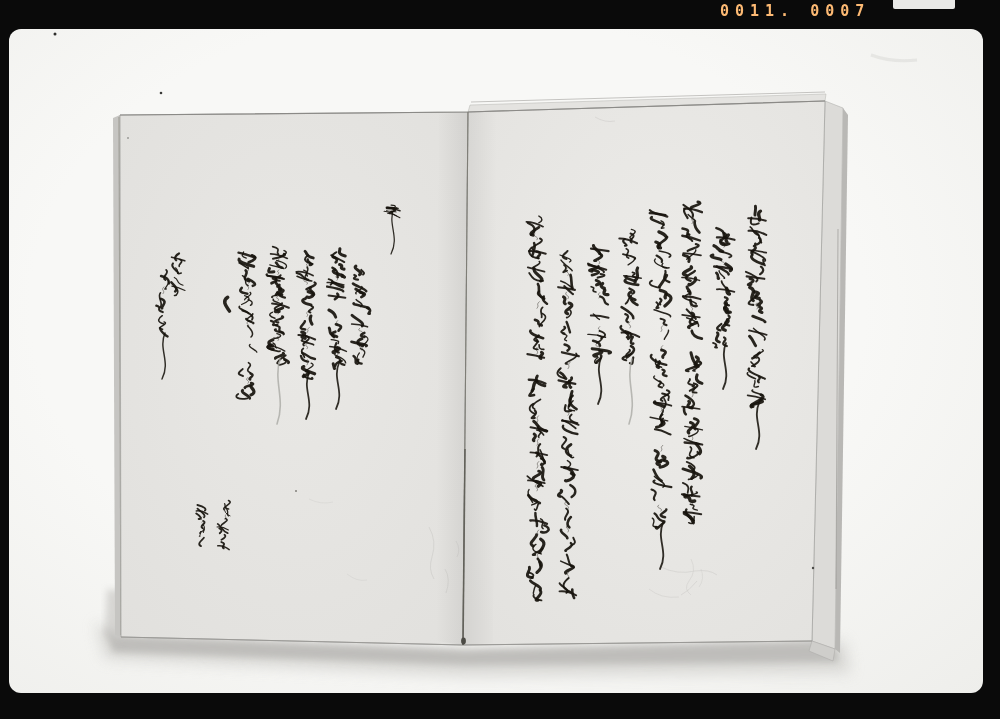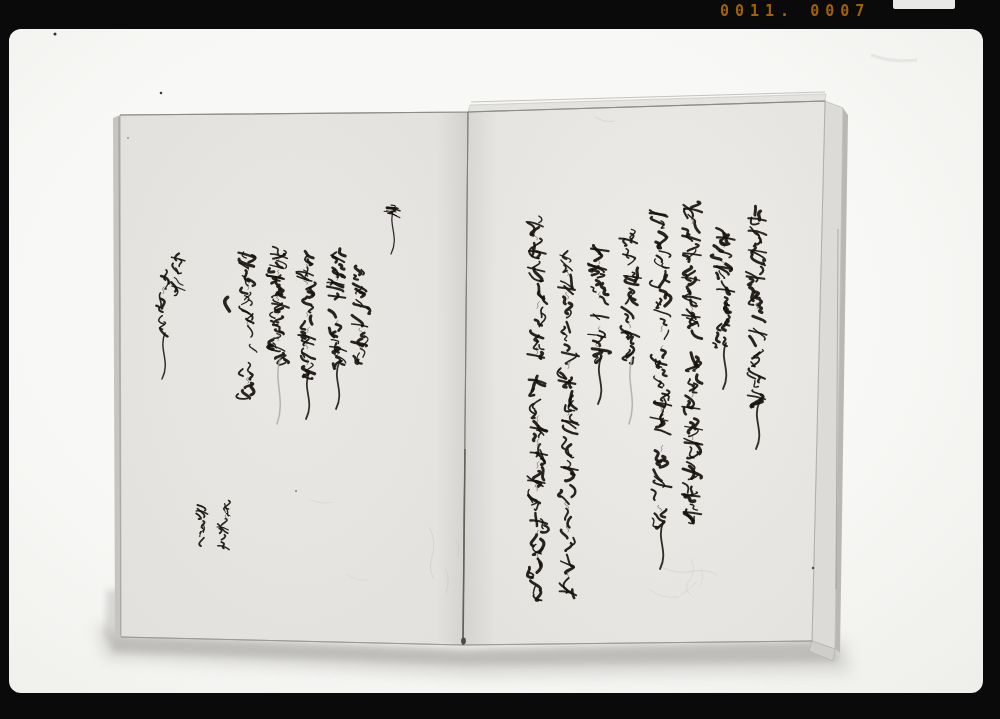--- a/index.html
+++ b/index.html
@@ -2,21 +2,21 @@
 <html><head>
 <meta charset="utf-8">
 <style>
   html,body{margin:0;padding:0;background:#0a0a0a;}
   body{width:1000px;height:719px;overflow:hidden;font-family:"DejaVu Sans Mono",monospace;}
   .film{position:relative;width:1000px;height:719px;background:#0a0a0a;}
   .counter{
     position:absolute;left:720px;top:2px;
     font-family:"DejaVu Sans Mono",monospace;
     font-size:15px;font-weight:bold;letter-spacing:6px;
-    color:#a16207;white-space:pre;
+    color:#fdba74;white-space:pre;
   }
   .top-tab{
     position:absolute;left:893px;top:0;width:62px;height:9px;
     background:#e9e9e7;border-radius:0 0 2px 2px;
   }
   .photo{
     position:absolute;left:9px;top:29px;width:974px;height:664px;
     border-radius:12px;overflow:hidden;
     background:radial-gradient(ellipse at 45% 42%, #f8f8f6 55%, #eeeeeb 100%);
   }

